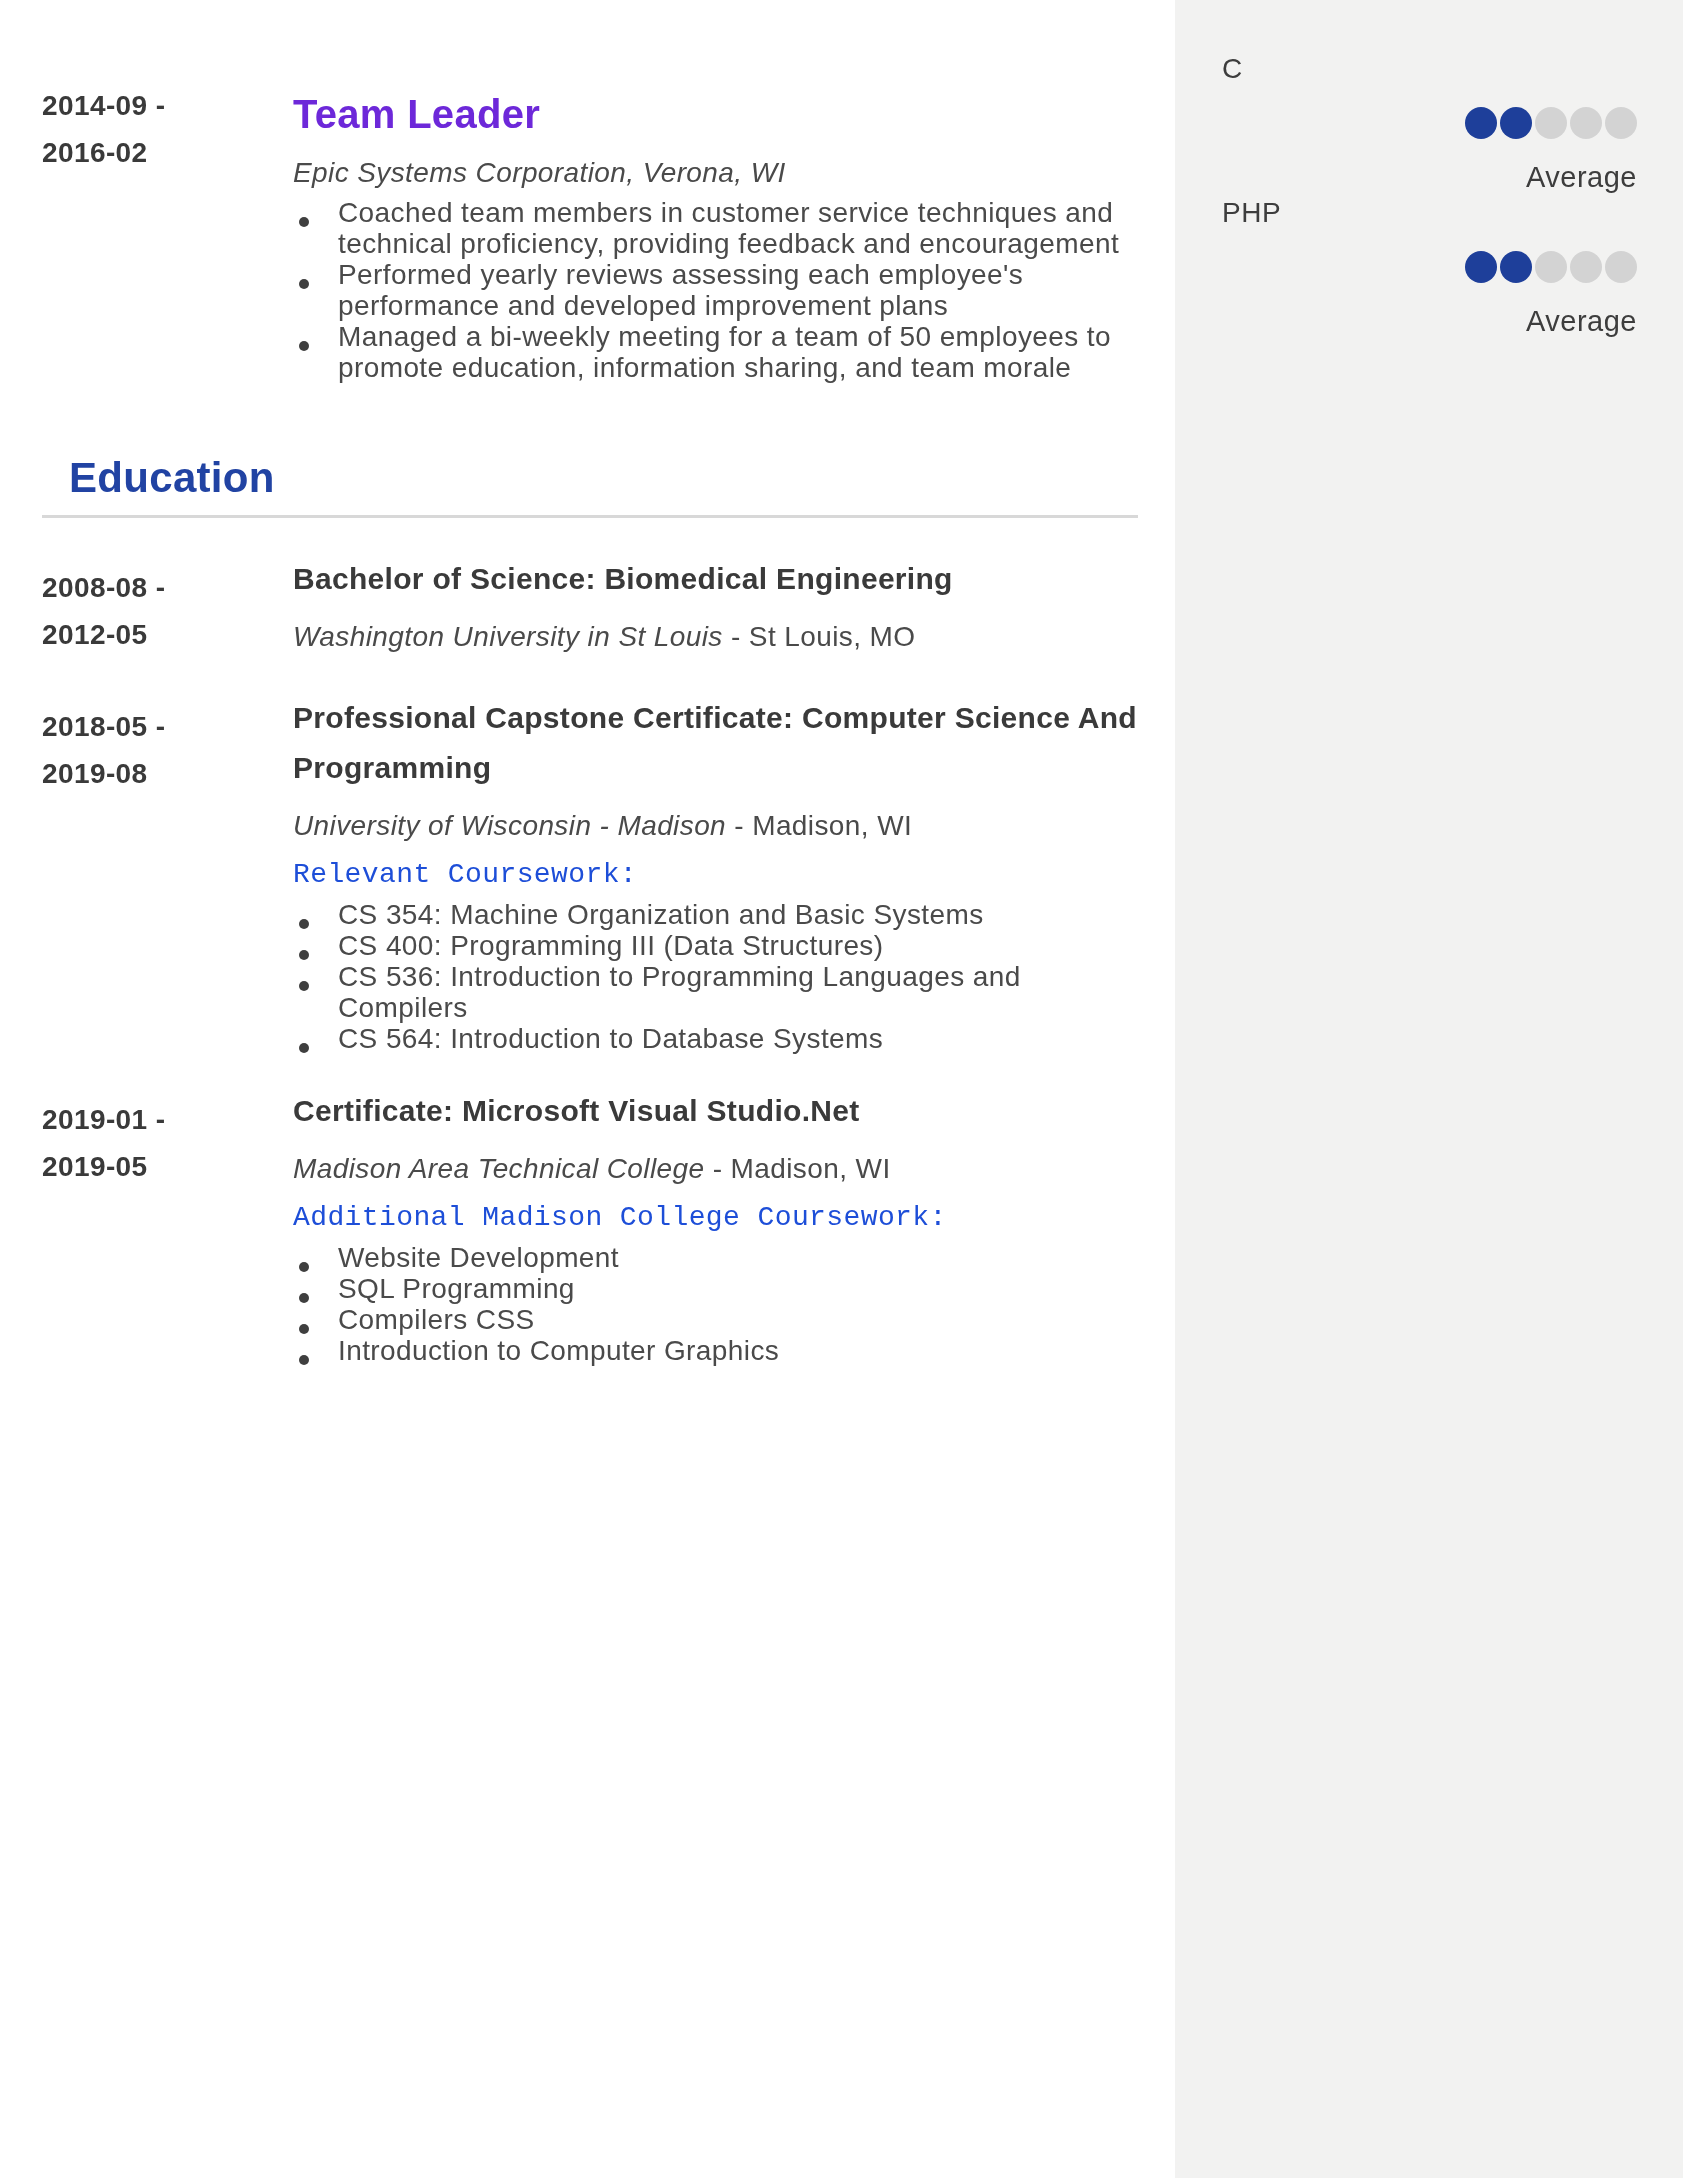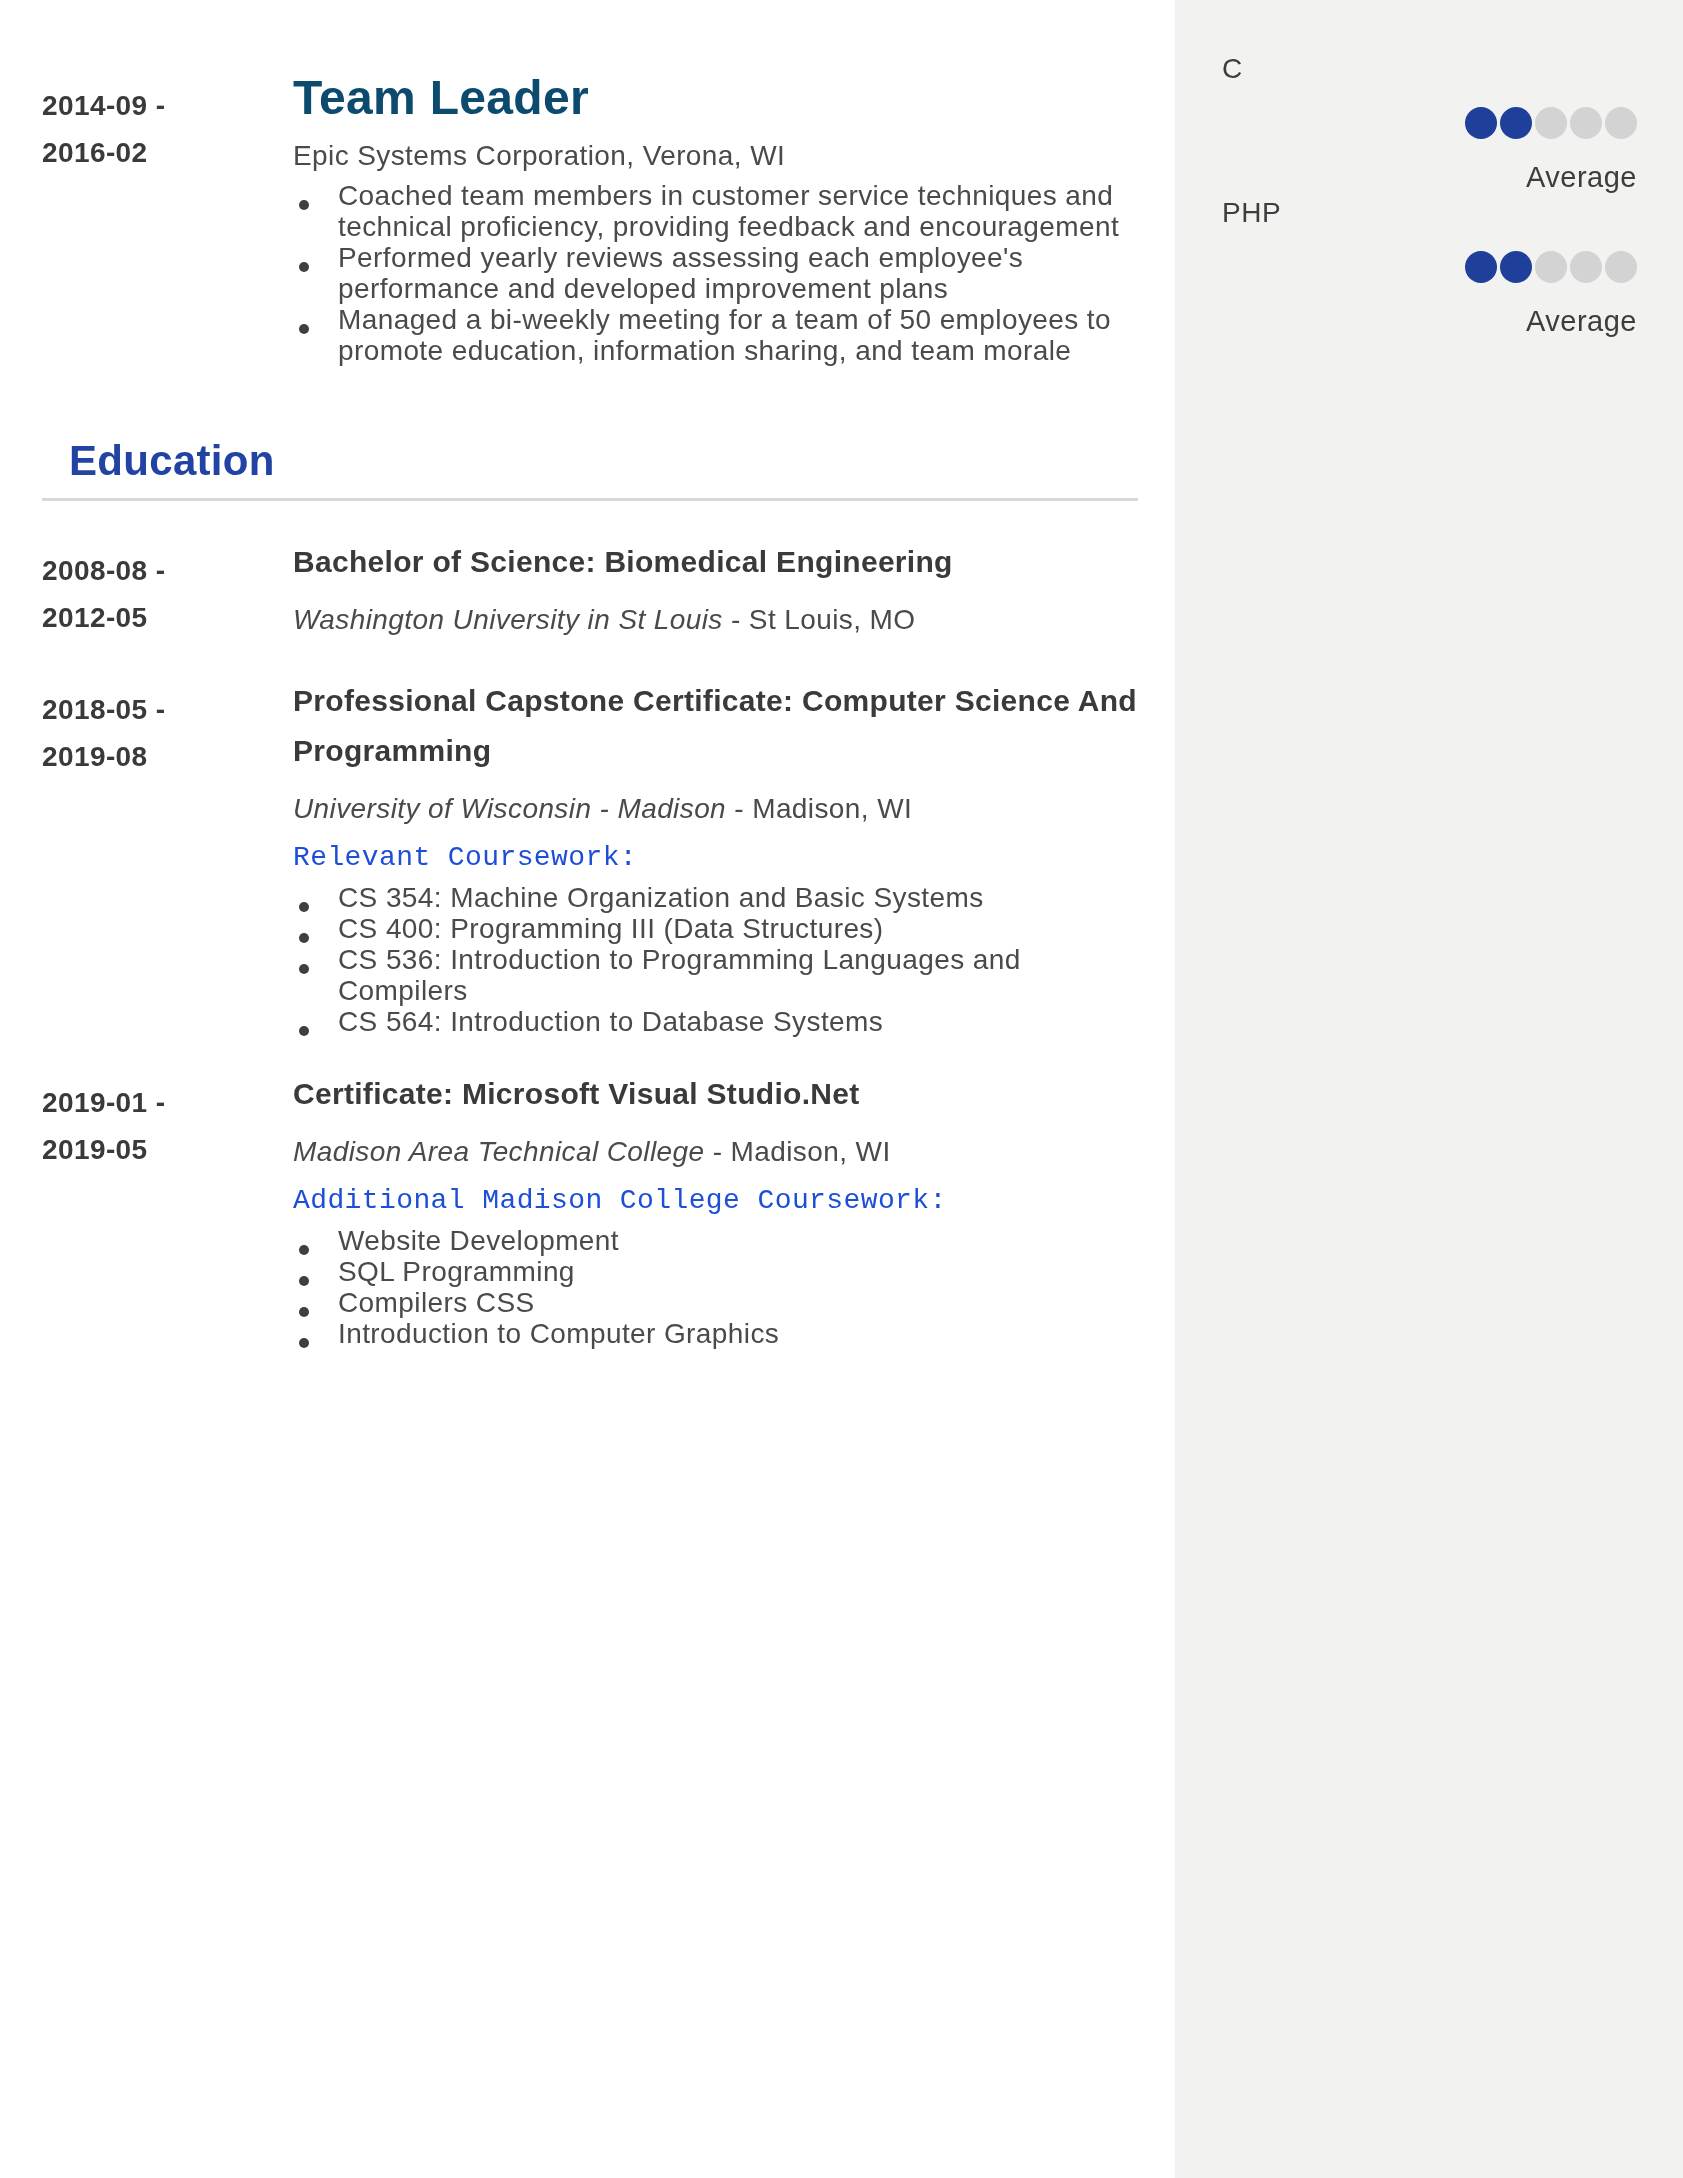--- a/index.html
+++ b/index.html
@@ -23,26 +23,26 @@
   .dates {
     width: 251px; flex: 0 0 251px;
     font-weight: bold; font-size: 28px; line-height: 47px;
     color: #3a3a3a; letter-spacing: 0.4px;
     padding-top: 10px;
   }
   .content { flex: 1 1 auto; min-width: 0; }
 
   .experience { margin-top: 72px; }
   .job-title {
-    font-size: 48px; line-height: 51px; font-weight: bold;
-    color: #0c4a6e; letter-spacing: 0.3px;
+    font-size: 40px; line-height: 51px; font-weight: bold;
+    color: #6d28d9; letter-spacing: 0.3px; margin-top: 17px;
   }
   .employer-line {
     margin-top: 8px;
-    font-size: 28px; line-height: 49px; 
+    font-size: 28px; line-height: 49px; font-style: italic;
     color: #4a4a4a; letter-spacing: 0.4px;
   }
   ul.bullets { list-style: none; }
   ul.bullets li {
     position: relative;
     padding-left: 45px;
     font-size: 28px; line-height: 31px;
     color: #4a4a4a; letter-spacing: 0.4px;
   }
   ul.bullets li::before {

